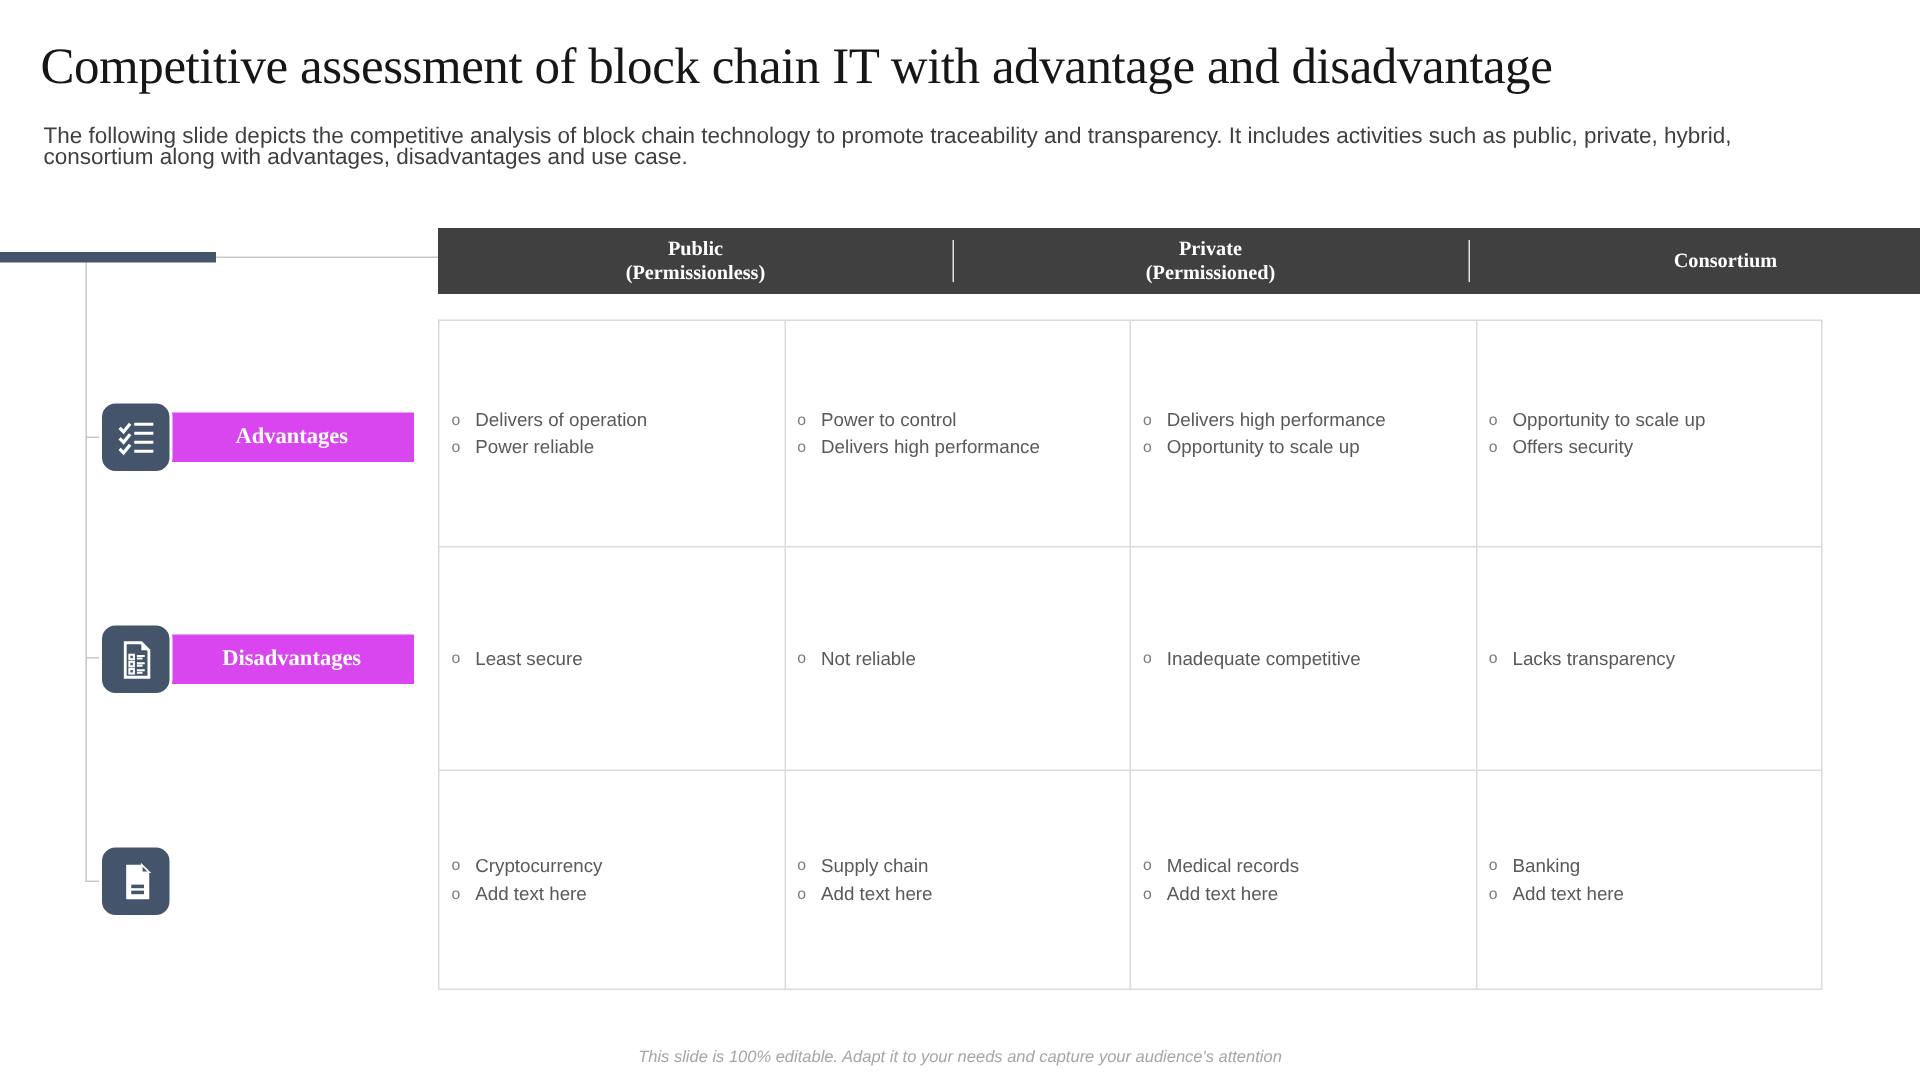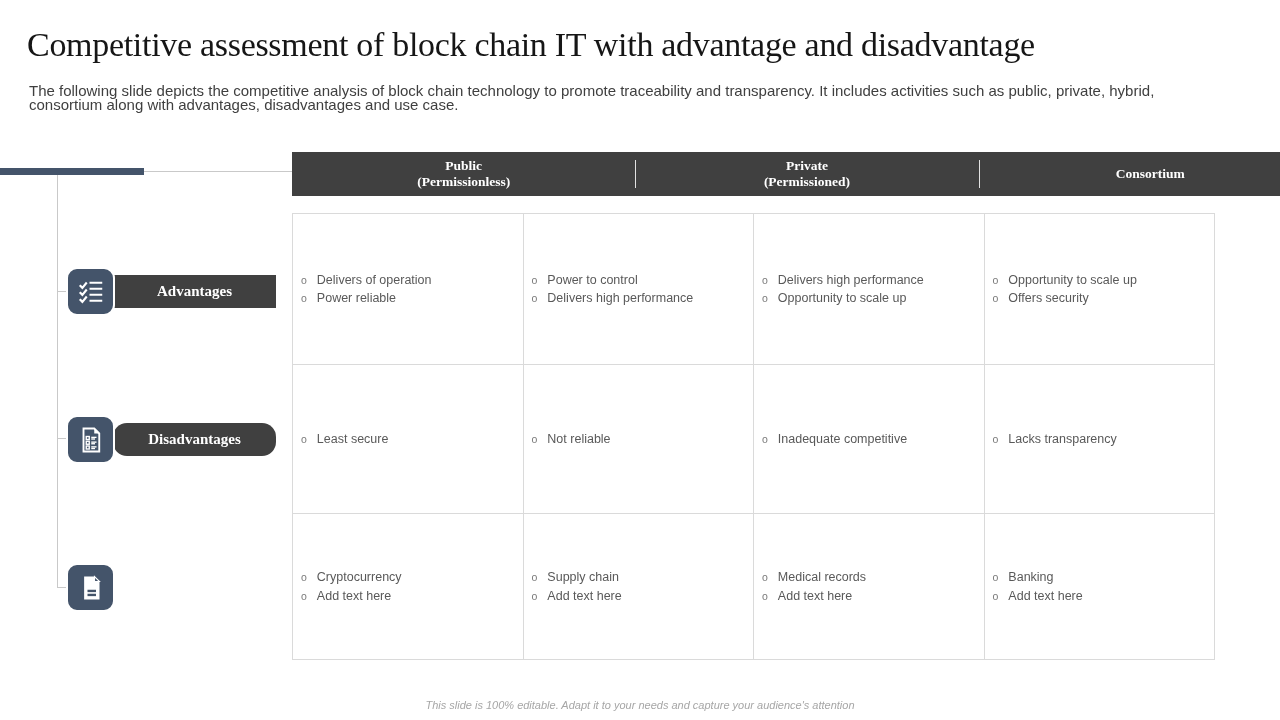--- a/index.html
+++ b/index.html
@@ -54,25 +54,25 @@
   .bullet { color:#7a7a7a; font-size:10.5px; line-height:18.5px; }
 
   
   .icon-box {
     position:absolute; left:66px; width:49px; height:49px; background:#44546A;
     border:2px solid #fff; box-sizing:border-box; border-radius:11px;
     display:flex; align-items:center; justify-content:center; z-index:2;
   }
   .ib1 { top:267px; } .ib2 { top:415px; } .ib3 { top:563px; }
   .label-bar {
-    position:absolute; left:113px; width:163px; height:33px; background:#404040;
+    position:absolute; left:113px; width:163px; height:33px; background:#d946ef;
     color:#fff; font-family:"Liberation Serif", serif; font-weight:bold;
     font-size:15px; display:flex; align-items:center; justify-content:center; z-index:1;
   }
-  .lb1 { top:275px; } .lb2 { top:423px;border-radius:14px; } .lb3 { top:571px; }
+  .lb1 { top:275px; } .lb2 { top:423px; } .lb3 { top:571px; }
 
   .footer {
     position:absolute; left:0; top:699px; width:1280px; text-align:center;
     font-size:11px; color:#A6A6A6;font-style:italic;
   }
 </style>
 </head>
 <body>
 
 <div class="slide">

